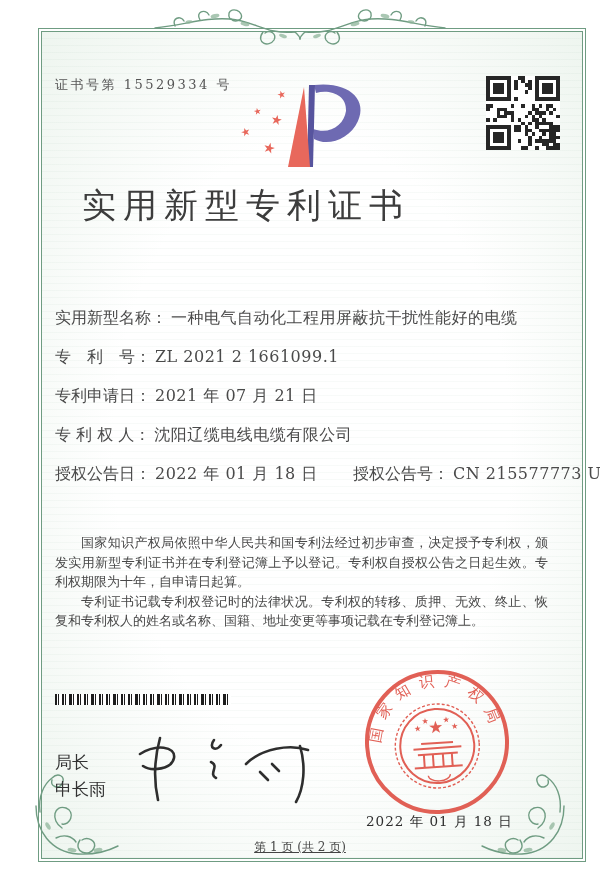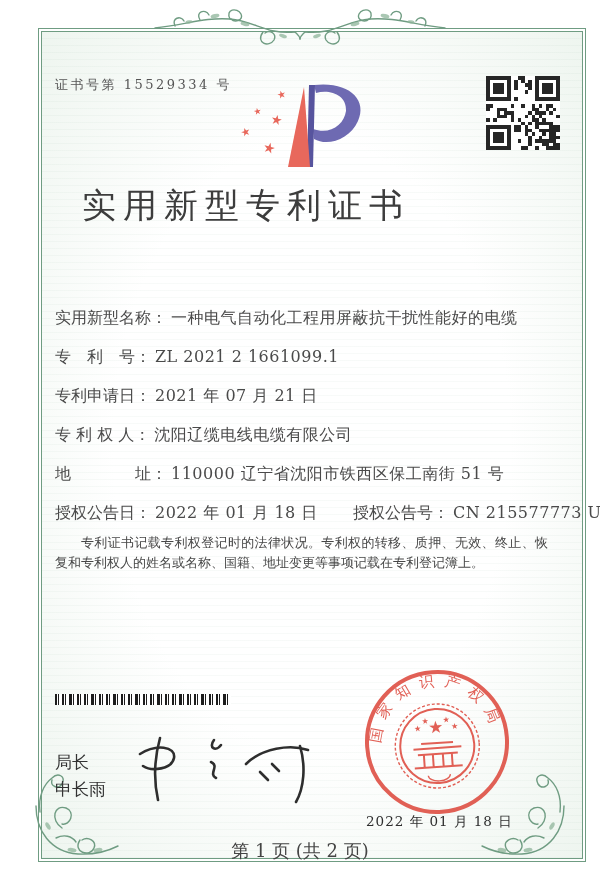--- a/index.html
+++ b/index.html
@@ -62,21 +62,21 @@
     opacity:.92;transform:rotate(-4deg);}
   .seal .ring{fill:none;stroke:var(--seal_red);stroke-width:4;}
   .seal .emb{fill:none;stroke:var(--seal_red);stroke-width:2;}
   .seal .embthin{fill:none;stroke:var(--seal_red);stroke-width:1.4;}
   .seal text{fill:var(--seal_red);}
   .seal .star{fill:var(--seal_red);font-family:"DejaVu Sans",sans-serif;}
   .seal-date{position:absolute;left:366px;top:813px;font-size:13.5px;letter-spacing:1px;
     color:#2e2e2e;z-index:6;}
 
   .footer{position:absolute;left:0;top:839px;width:600px;text-align:center;
-    font-size:18px;color:#444;z-index:4;}
+    font-size:12px;color:#444;z-index:4;text-decoration:underline;}
 
   
   .logo .star{fill:var(--logo_red);font-family:"DejaVu Sans",sans-serif;}
 
   .qr rect{fill:#262626;}
   .qr .bg{fill:#ffffff;}
 </style>
 </head>
 <body>
 
@@ -284,30 +284,28 @@
     </div>
     <div class="frow">
       <span class="lab">专　利　号：</span><span class="val">ZL 2021 2 1661099.1</span>
     </div>
     <div class="frow">
       <span class="lab">专利申请日：</span><span class="val">2021 年 07 月 21 日</span>
     </div>
     <div class="frow">
       <span class="lab">专 利 权 人：</span><span class="val">沈阳辽缆电线电缆有限公司</span>
     </div>
-    <div class="frow">
-      <span class="lab">地　　　　址：</span><span class="val">110000 辽宁省沈阳市铁西区保工南街 51 号</span>
-    </div>
     <div class="frow grant">
       <span class="lab">授权公告日：</span><span class="val">2022 年 01 月 18 日</span>
       <span class="lab second">授权公告号：</span><span class="val">CN 215577773 U</span>
     </div>
   </div>
 
   <div class="paras">
+    <p>国家知识产权局依照中华人民共和国专利法经过初步审查，决定授予专利权，颁发实用新型专利证书并在专利登记簿上予以登记。专利权自授权公告之日起生效。专利权期限为十年，自申请日起算。</p>
     <p>专利证书记载专利权登记时的法律状况。专利权的转移、质押、无效、终止、恢复和专利权人的姓名或名称、国籍、地址变更等事项记载在专利登记簿上。</p>
   </div>
 
   <div class="barcode"></div>
 
   <div class="signer">
     <div>局长</div>
     <div>申长雨</div>
   </div>
 

